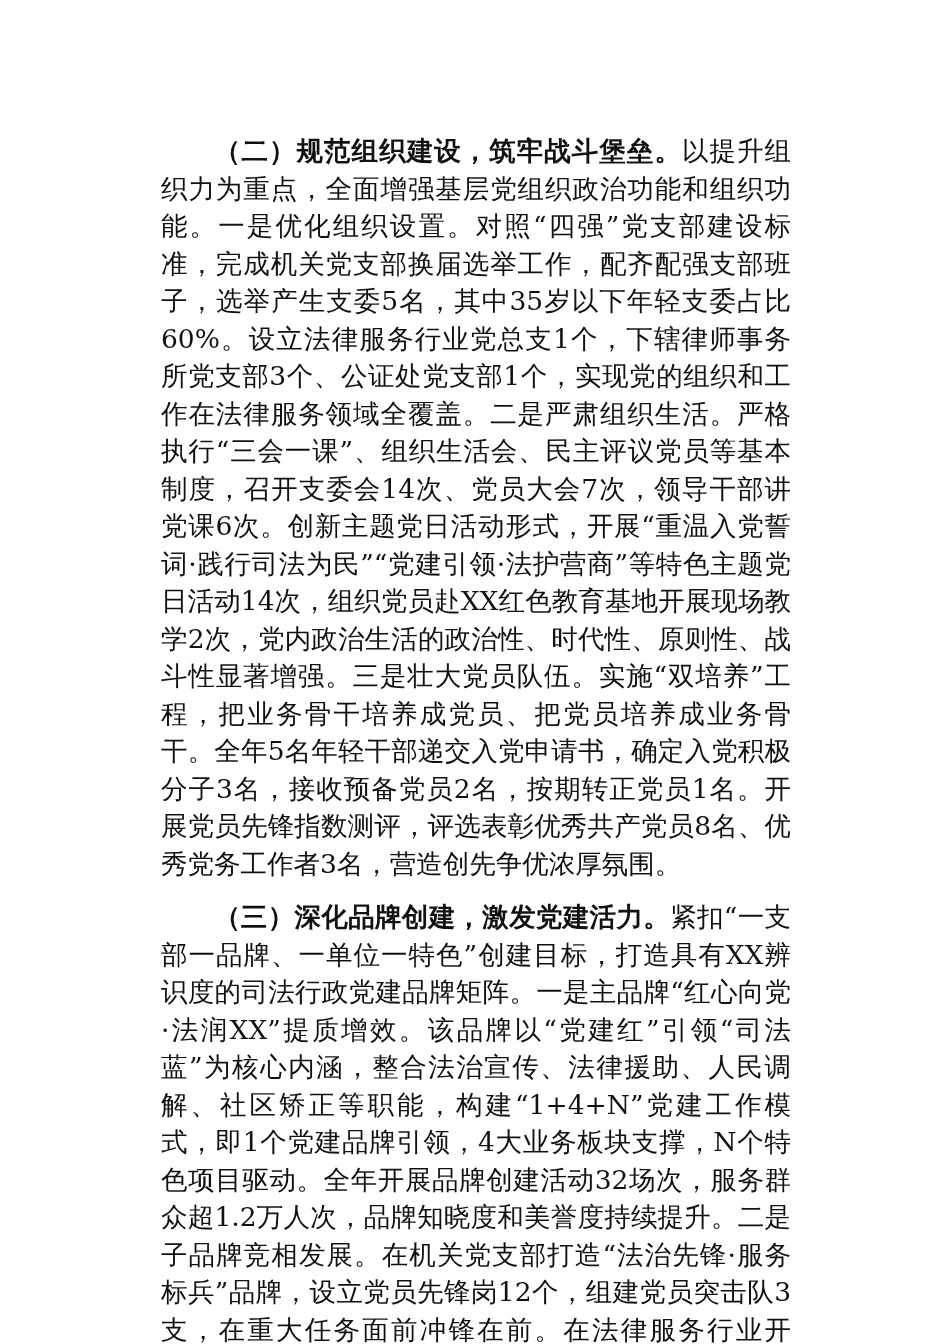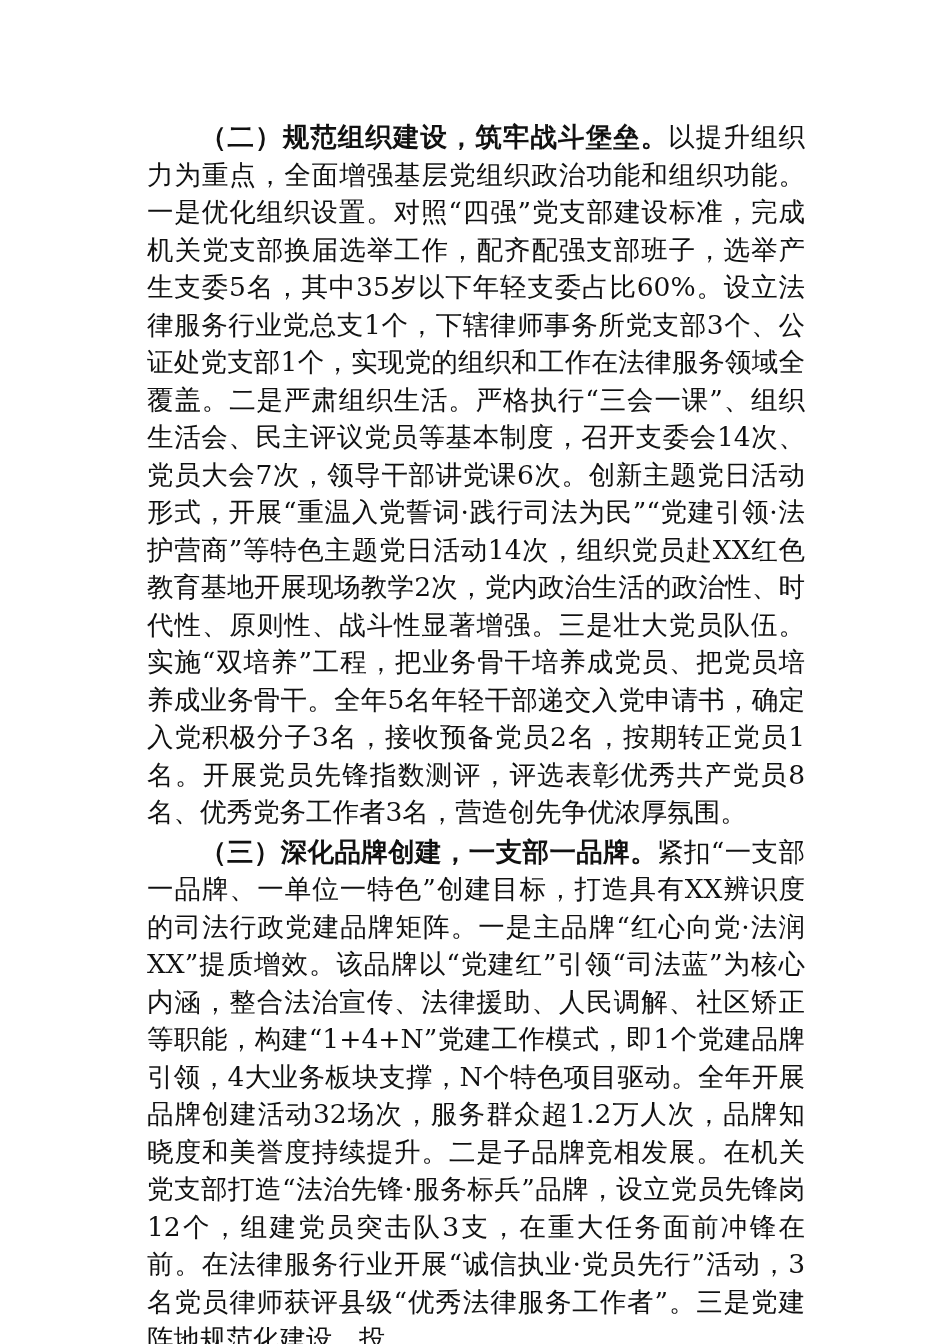--- a/index.html
+++ b/index.html
@@ -9,22 +9,22 @@
     left: 145px;
     top: 116px;
     width: 662px;
     font-family: "DejaVu Serif", "Liberation Serif", serif;
     font-size: 26.5px;
     line-height: 37.5px;
     color: #111111;
     text-align: justify;
     text-justify: inter-character;
   }
-  .para { margin: 2px; text-indent: 2em; }
+  .para { margin: 16px; text-indent: 2em; }
   .heading { font-weight: bold; }
 </style>
 </head>
 <body>
 
 <div class="page">
   <p class="para"><span class="heading">（二）规范组织建设，筑牢战斗堡垒。</span><span>以提升组织力为重点，全面增强基层党组织政治功能和组织功能。一是优化组织设置。对照“四强”党支部建设标准，完成机关党支部换届选举工作，配齐配强支部班子，选举产生支委5名，其中35岁以下年轻支委占比60%。设立法律服务行业党总支1个，下辖律师事务所党支部3个、公证处党支部1个，实现党的组织和工作在法律服务领域全覆盖。二是严肃组织生活。严格执行“三会一课”、组织生活会、民主评议党员等基本制度，召开支委会14次、党员大会7次，领导干部讲党课6次。创新主题党日活动形式，开展“重温入党誓词·践行司法为民”“党建引领·法护营商”等特色主题党日活动14次，组织党员赴XX红色教育基地开展现场教学2次，党内政治生活的政治性、时代性、原则性、战斗性显著增强。三是壮大党员队伍。实施“双培养”工程，把业务骨干培养成党员、把党员培养成业务骨干。全年5名年轻干部递交入党申请书，确定入党积极分子3名，接收预备党员2名，按期转正党员1名。开展党员先锋指数测评，评选表彰优秀共产党员8名、优秀党务工作者3名，营造创先争优浓厚氛围。</span></p>
-  <p class="para"><span class="heading">（三）深化品牌创建，一支部一品牌。</span><span>紧扣“一支部一品牌、一单位一特色”创建目标，打造具有XX辨识度的司法行政党建品牌矩阵。一是主品牌“红心向党·法润XX”提质增效。该品牌以“党建红”引领“司法蓝”为核心内涵，整合法治宣传、法律援助、人民调解、社区矫正等职能，构建“1+4+N”党建工作模式，即1个党建品牌引领，4大业务板块支撑，N个特色项目驱动。全年开展品牌创建活动32场次，服务群众超1.2万人次，品牌知晓度和美誉度持续提升。二是子品牌竞相发展。在机关党支部打造“法治先锋·服务标兵”品牌，设立党员先锋岗12个，组建党员突击队3支，在重大任务面前冲锋在前。在法律服务行业开展“诚信执业·党员先行”活动，3名党员律师获评县级“优秀法律服务工作者”。三是党建阵地规范化建设。投</span></p>
+  <p class="para"><span class="heading">（三）深化品牌创建，激发党建活力。</span><span>紧扣“一支部一品牌、一单位一特色”创建目标，打造具有XX辨识度的司法行政党建品牌矩阵。一是主品牌“红心向党·法润XX”提质增效。该品牌以“党建红”引领“司法蓝”为核心内涵，整合法治宣传、法律援助、人民调解、社区矫正等职能，构建“1+4+N”党建工作模式，即1个党建品牌引领，4大业务板块支撑，N个特色项目驱动。全年开展品牌创建活动32场次，服务群众超1.2万人次，品牌知晓度和美誉度持续提升。二是子品牌竞相发展。在机关党支部打造“法治先锋·服务标兵”品牌，设立党员先锋岗12个，组建党员突击队3支，在重大任务面前冲锋在前。在法律服务行业开展“诚信执业·党员先行”活动，3名党员律师获评县级“优秀法律服务工作者”。三是党建阵地规范化建设。投</span></p>
 </div>
 
 </body></html>

